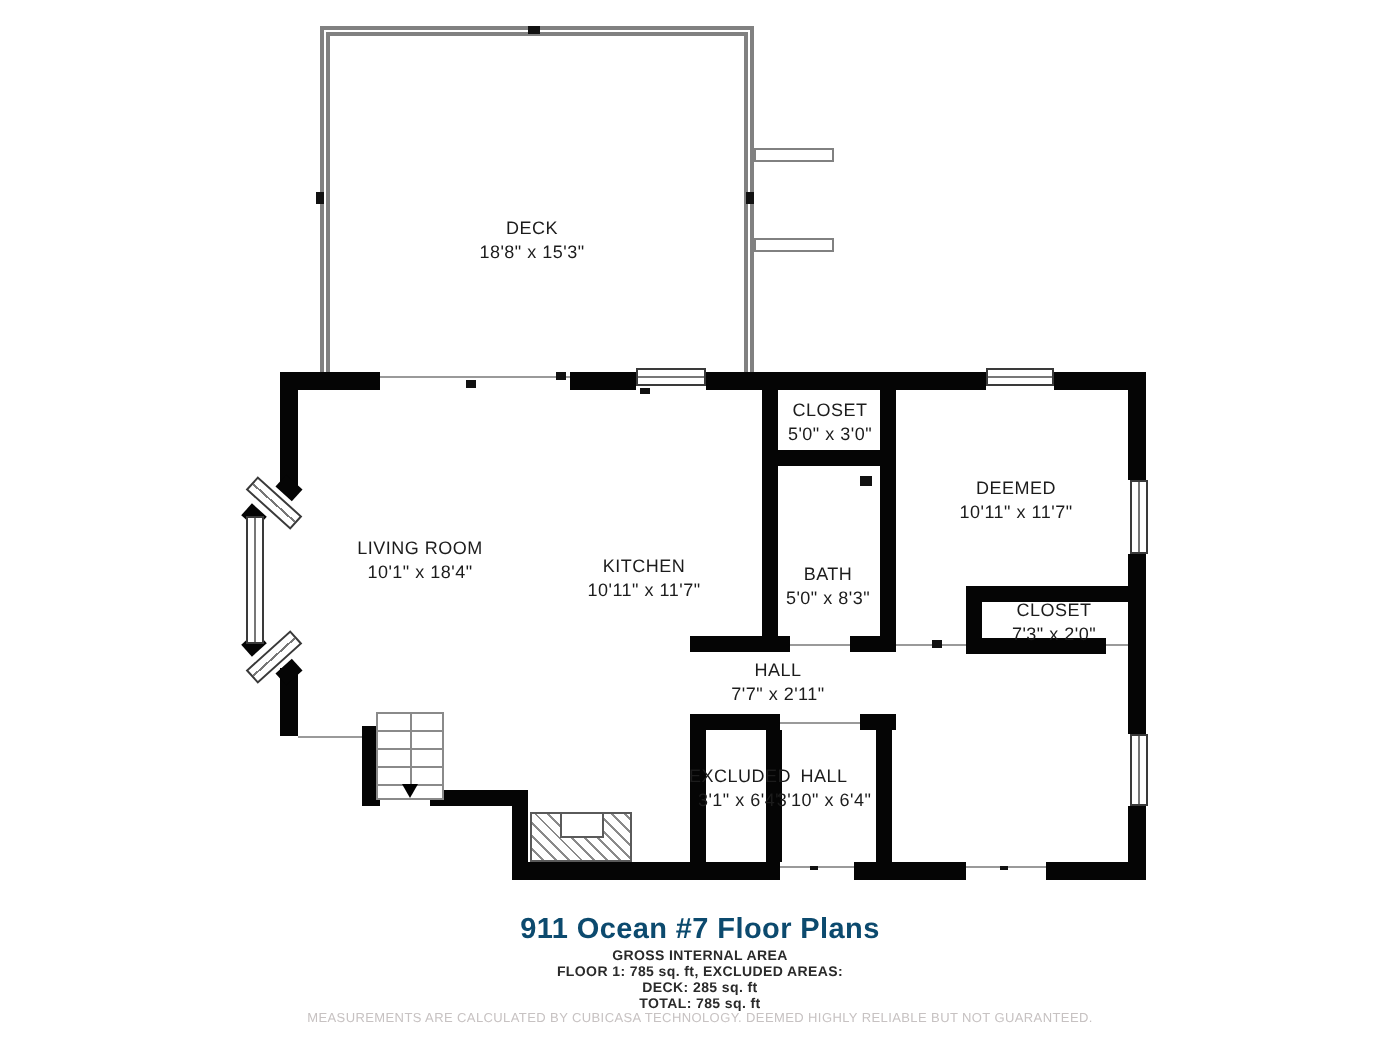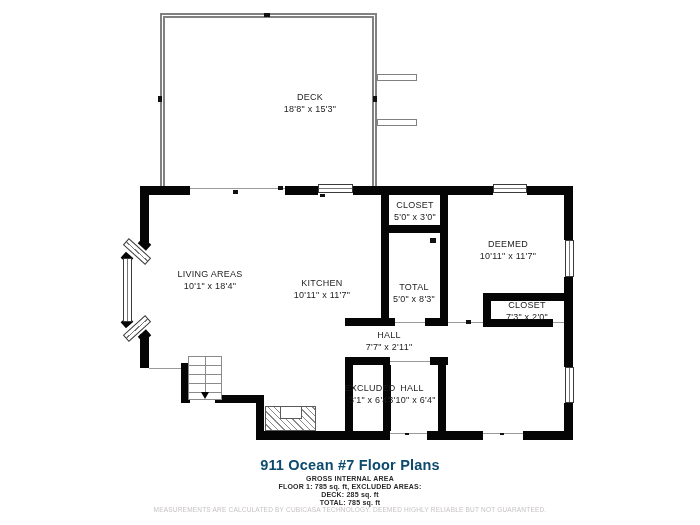--- a/index.html
+++ b/index.html
@@ -106,42 +106,42 @@
   <div class="tick" style="left:466px;top:320px;width:5px;height:4px;"></div>
   <div class="tick" style="left:405px;top:433px;width:4px;height:2px;"></div>
   <div class="tick" style="left:500px;top:433px;width:4px;height:2px;"></div>
 
   <div class="stairs"></div>
   <div class="stairs-mid"></div>
   <div class="stairs-arrow"></div>
   <div class="fireplace"></div>
   <div class="fp-notch"></div>
 
-  <div class="room" style="left:266px;top:103px;margin-left:44px;">
+  <div class="room" style="left:266px;top:120px;">
     <div>DECK</div>
     <div>18'8" x 15'3"</div>
   </div>
   <div class="room" style="left:210px;top:280px;">
-    <div>LIVING AREAS</div>
+    <div>LIVING ROOM</div>
     <div>10'1" x 18'4"</div>
   </div>
   <div class="room" style="left:322px;top:254px;margin-top:35px;">
     <div>KITCHEN</div>
     <div>10'11" x 11'7"</div>
   </div>
   <div class="room" style="left:415px;top:211px;">
     <div>CLOSET</div>
     <div>5'0" x 3'0"</div>
   </div>
   <div class="room" style="left:508px;top:250px;">
     <div>DEEMED</div>
     <div>10'11" x 11'7"</div>
   </div>
   <div class="room" style="left:414px;top:293px;">
-    <div>TOTAL</div>
+    <div>BATH</div>
     <div>5'0" x 8'3"</div>
   </div>
   <div class="room" style="left:527px;top:311px;">
     <div>CLOSET</div>
     <div>7'3" x 2'0"</div>
   </div>
   <div class="room" style="left:389px;top:341px;">
     <div>HALL</div>
     <div>7'7" x 2'11"</div>
   </div>

